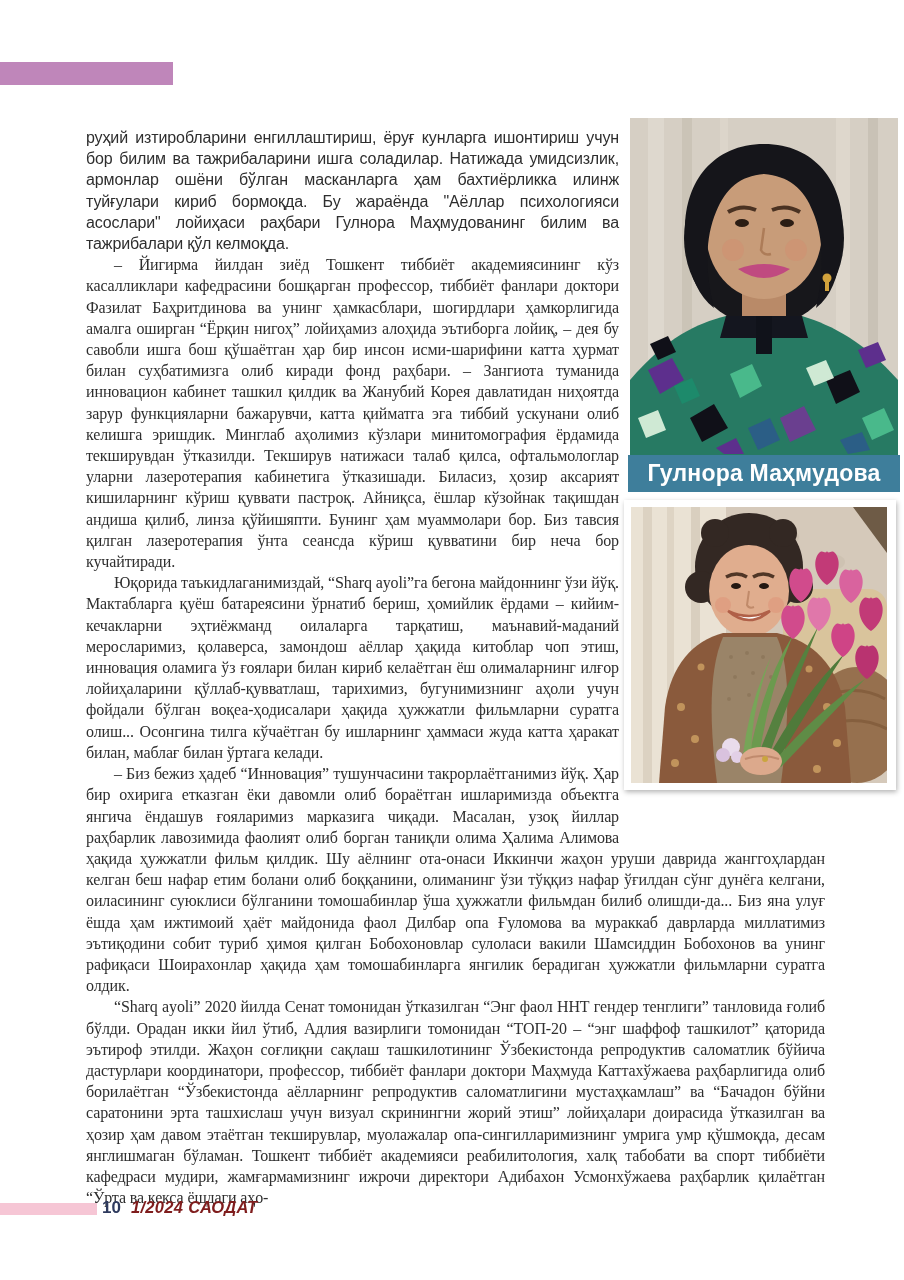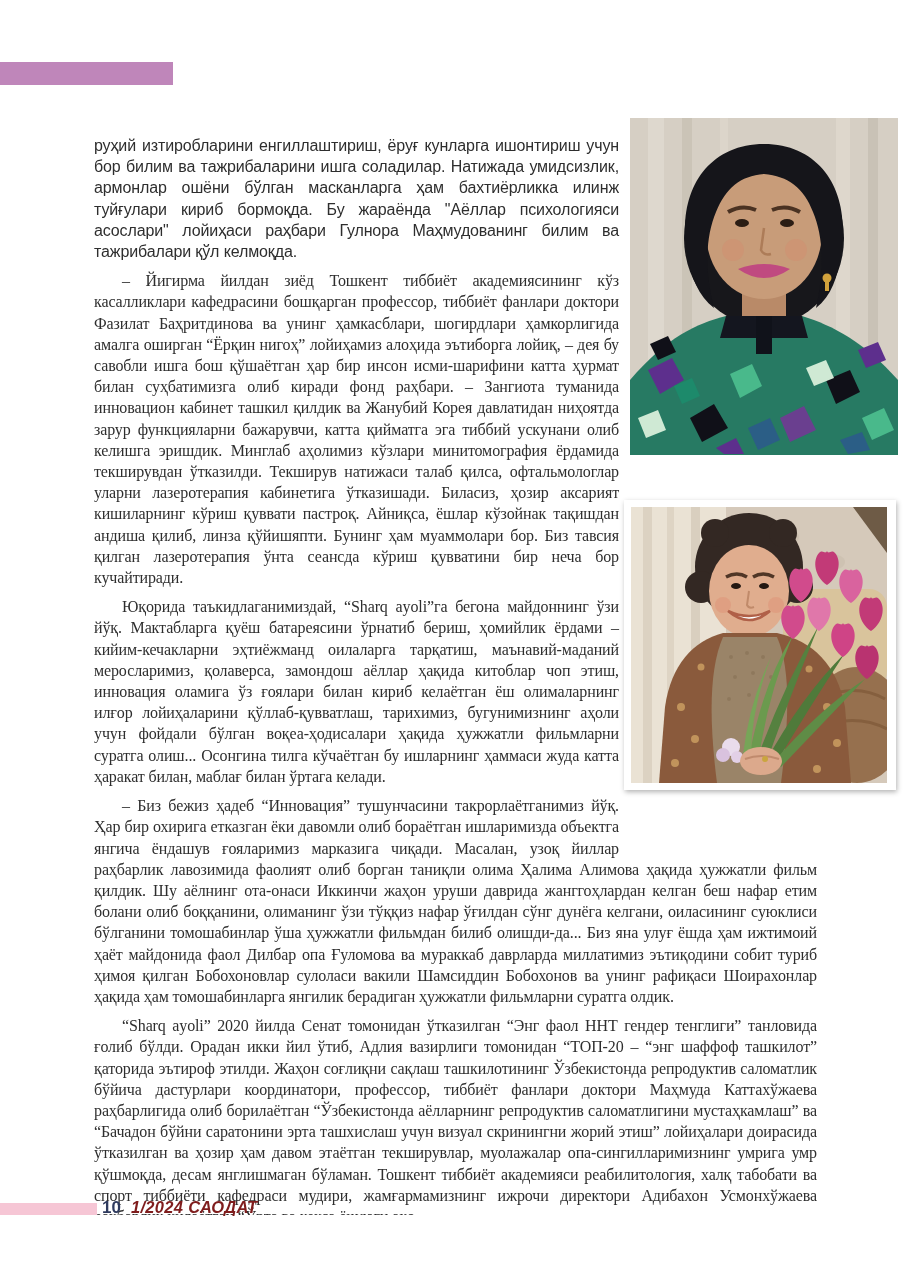--- a/index.html
+++ b/index.html
@@ -2,21 +2,21 @@
 <html><head>
 <meta charset="utf-8">
 <style>
   html,body{margin:0;padding:0;background:#ffffff;}
   .page{position:relative;width:904px;height:1280px;background:#ffffff;overflow:hidden;
         font-family:"Liberation Sans","DejaVu Sans",sans-serif;}
   .accent-bar{position:absolute;left:0;top:62px;width:173px;height:23px;background:#bf86ba;}
   .article{position:absolute;left:86px;top:127px;width:739px;height:1088px;overflow:hidden;
            color:#2e2e2e;font-size:16px;line-height:21.2px;text-align:justify;letter-spacing:-0.12px;}
   .photo-spacer{float:right;width:206px;height:716px;}
-  .article p{margin:8px;padding:0;}
+  .article p{margin:0;padding:0;}
   .article p.indent{text-indent:28px;font-family:Liberation Serif, serif;}
   .photo-card{position:absolute;}
   .card1{left:628px;top:118px;width:272px;}
   .card1 svg{display:block;margin:0 2px;background:#d6cfc4;}
   .card2{left:624px;top:500px;width:272px;}
   .frame2{background:#ffffff;padding:7px;box-shadow:1px 2px 5px rgba(0,0,0,0.3);}
   .frame2 svg{display:block;}
   .caption{height:37px;line-height:37px;text-align:center;background:#3e7e9b;color:#ffffff;
            font-weight:bold;font-size:23px;letter-spacing:0.2px;}
   .card2 .caption{margin-top:0;}
@@ -80,20 +80,21 @@
         <polygon points="44,268 62,260 70,278 52,286" fill="#1d8a6b"></polygon>
         <polygon points="86,330 106,320 114,336 94,336" fill="#5d2f8d"></polygon>
         <polygon points="176,250 196,242 204,260 184,268" fill="#cfe9d4"></polygon>
         <polygon points="210,322 232,314 240,332 218,336" fill="#2b5e86"></polygon>
         <polygon points="20,226 38,218 46,234 28,242" fill="#101018"></polygon>
         <polygon points="228,232 248,224 256,242 236,250" fill="#5d2f8d"></polygon>
         <path d="M96,198 L172,198 L178,220 L90,220 Z" fill="#14161f"></path>
         <rect x="126" y="198" width="16" height="38" fill="#10121a"></rect>
       </g>
     </svg>
+    <div class="caption">Гулнора Маҳмудова</div>
   </div>
 
   <div class="photo-card card2">
     <div class="frame2">
       <svg width="256" height="276" viewBox="0 0 256 276">
         <rect x="0" y="0" width="256" height="276" fill="#d5c9ba"></rect>
         <g>
           <rect x="0" y="0" width="95" height="276" fill="#eae2d4"></rect>
           <rect x="12" y="0" width="9" height="276" fill="#dcd2c2"></rect>
           <rect x="36" y="0" width="7" height="276" fill="#ded4c4"></rect>

